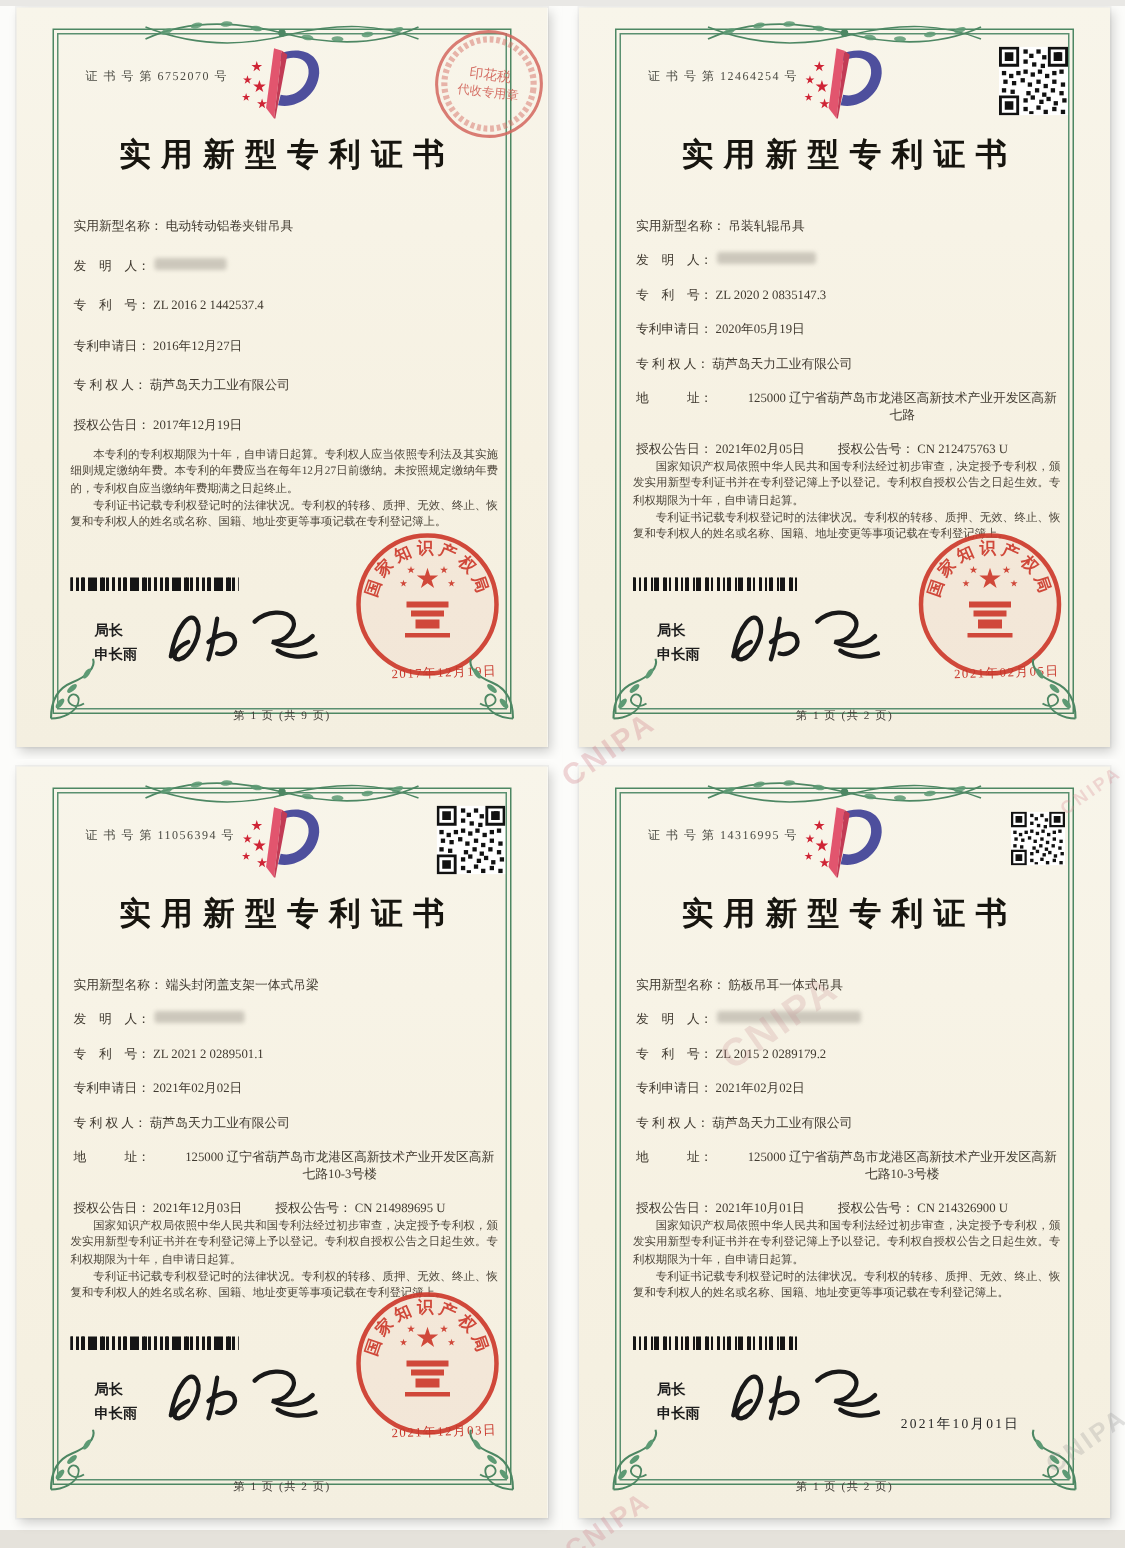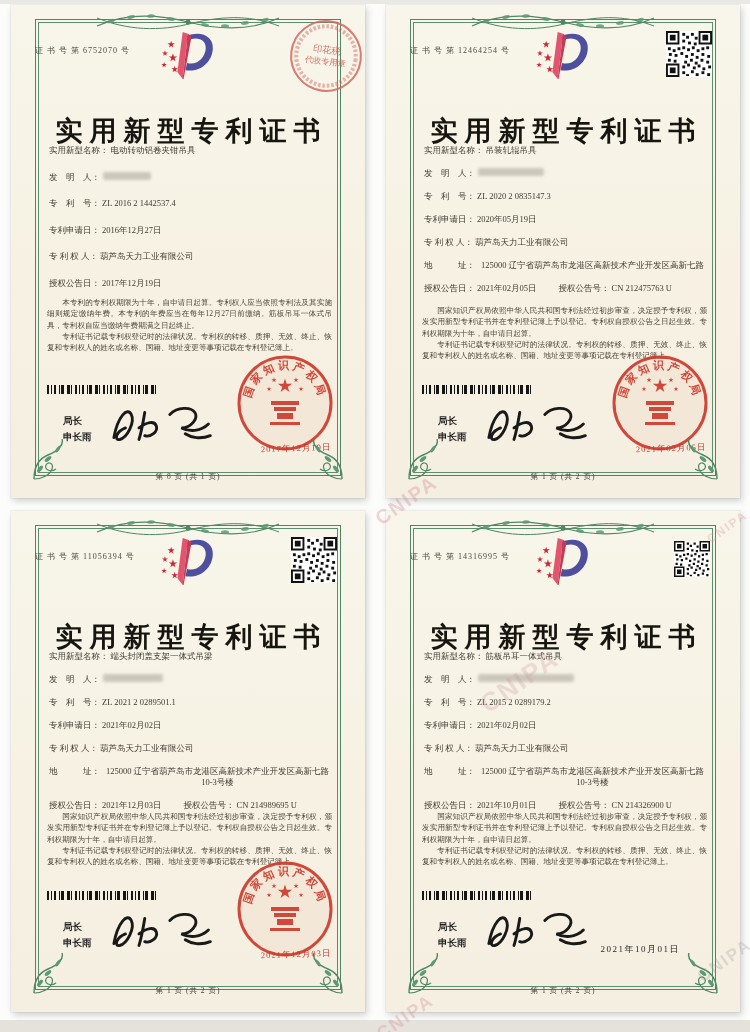--- a/index.html
+++ b/index.html
@@ -6,34 +6,34 @@
   body{width:750px;height:1032px;background:#fbfbf9;position:relative;overflow:hidden;
        font-family:"Liberation Serif","DejaVu Serif",serif;}
   .grid{display:grid;grid-template-columns:375px 375px;grid-template-rows:506px 514px;}
   .cell{position:relative;padding:5px 10px 8px 11px;box-sizing:border-box;background:#fcfcfa;}
   .paper{position:relative;width:100%;height:100%;
          background:linear-gradient(180deg,#f8f5ea 0%,#f6f1e2 60%,#f4efe0 100%);
          box-shadow:0 0 0 1px rgba(0,0,0,.04),2px 3px 7px rgba(0,0,0,.18);}
   .frame{position:absolute;left:24px;right:24px;top:14px;bottom:22px;border:1px solid #4d8763;}
   .frame::after{content:"";position:absolute;inset:2px;border:1px solid #5a9070;}
   .garland{position:absolute;top:5px;left:50%;transform:translateX(-50%);width:190px;height:24px;z-index:3;}
-  .certno{position:absolute;left:24px;top:40px;font-size:8px;letter-spacing:1px;color:#4a4a42;z-index:2;}
+  .certno{position:absolute;left:46px;top:40px;font-size:8px;letter-spacing:1px;color:#4a4a42;z-index:2;}
   .logo{position:absolute;left:50%;top:24px;transform:translateX(-50%);width:62px;height:54px;z-index:2;}
   .stamp{position:absolute;right:0;top:12px;width:78px;height:78px;transform:rotate(7deg);z-index:4;opacity:.85;}
   .qr{position:absolute;right:28px;top:26px;width:46px;height:46px;z-index:2;}
   .qr.small{width:36px;height:36px;right:30px;top:30px;}
-  .title{position:absolute;left:0;right:0;top:108px;margin:0;text-align:center;
-         font-size:27px;font-weight:700;letter-spacing:7px;text-indent:7px;color:#17150f;z-index:2;}
+  .title{position:absolute;left:0;right:0;top:84px;margin:0;text-align:center;
+         font-size:21px;font-weight:700;letter-spacing:7px;text-indent:7px;color:#17150f;z-index:2;}
   .fields{position:absolute;left:38px;right:32px;top:140px;z-index:2;text-align:center;}
   .frow{display:flex;align-items:flex-start;margin-bottom:16px;font-size:8.5px;line-height:10.5px;
         color:#403a30;white-space:nowrap;}
   .fields.dense .frow{margin-bottom:12.5px;}
   .flabel{flex:none;}
   .fval{margin-left:2px;}
-  .frow.addr{white-space:normal;}
+  .frow.addr{white-space:normal;gap:18px;}
   .frow.addr .fval{flex:1;white-space:normal;}
   .gaplabel{margin-left:22px;flex:none;}
   .redacted{display:inline-block;height:8px;margin-left:3px;border-radius:2px;
             background:#b6b1a6;filter:blur(1.4px);opacity:.65;}
   .bodytext{position:absolute;left:36px;right:33px;top:292px;font-size:7.6px;line-height:11.3px;
             color:#4d463b;text-align:justify;z-index:2;}
   .bodytext.dense{top:300px;}
   .bodytext p{margin:0;text-indent:2em;}
   .signarea{position:absolute;left:36px;right:26px;top:372px;height:98px;z-index:2;}
   .barcode{position:absolute;left:0;top:8px;width:112px;height:9px;
@@ -217,38 +217,38 @@
         <div class="frow">
             <span class="flabel">专 利 权 人：</span>
             <span class="fval">葫芦岛天力工业有限公司</span>
           </div>
         <div class="frow">
             <span class="flabel">授权公告日：</span>
             <span class="fval">2017年12月19日</span>
           </div>
       </div>
       <div class="bodytext">
-        <p>本专利的专利权期限为十年，自申请日起算。专利权人应当依照专利法及其实施细则规定缴纳年费。本专利的年费应当在每年12月27日前缴纳。筋板吊耳一体式吊具，专利权自应当缴纳年费期满之日起终止。</p>
+        <p>本专利的专利权期限为十年，自申请日起算。专利权人应当依照专利法及其实施细则规定缴纳年费。本专利的年费应当在每年12月27日前缴纳。未按照规定缴纳年费的，专利权自应当缴纳年费期满之日起终止。</p>
         <p>专利证书记载专利权登记时的法律状况。专利权的转移、质押、无效、终止、恢复和专利权人的姓名或名称、国籍、地址变更等事项记载在专利登记簿上。</p>
       </div>
       <div class="signarea">
         <div class="barcode"></div>
         <div class="commissioner">
           <div>局长</div>
           <div>申长雨</div>
         </div>
         <svg class="signature" viewBox="0 0 130 56">
             <use href="#sym-sig"></use>
           </svg>
         <svg class="seal" viewBox="0 0 100 100">
             <use href="#sym-seal"></use>
           </svg>
         <span class="sealdate">2017年12月19日</span>
       </div>
-      <span class="pageno">第 8 页 (共 1 页)</span>
+      <span class="pageno">第 1 页 (共 9 页)</span>
       <svg class="corner cl" viewBox="0 0 44 44">
           <use href="#sym-flourish"></use>
         </svg>
       <svg class="corner cr" viewBox="0 0 44 44">
           <use href="#sym-flourish"></use>
         </svg>
     </div>
   </div>
 
   <div class="cell">

